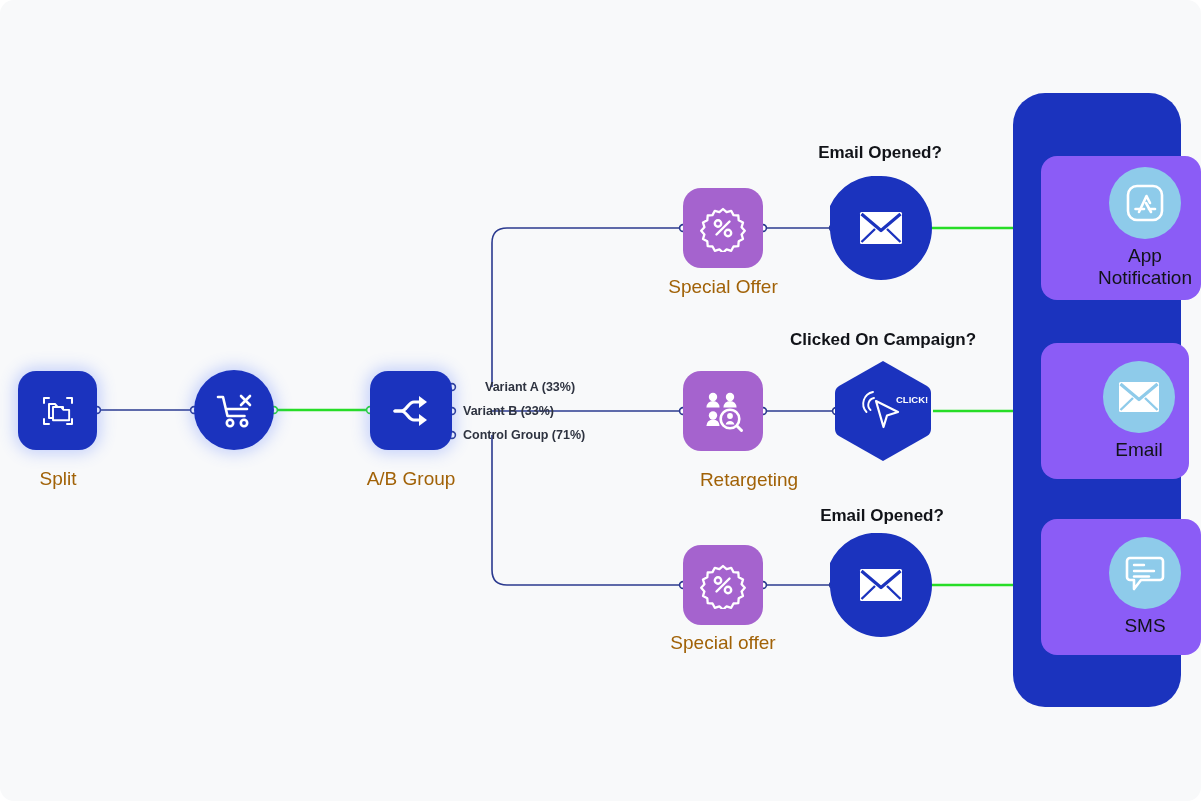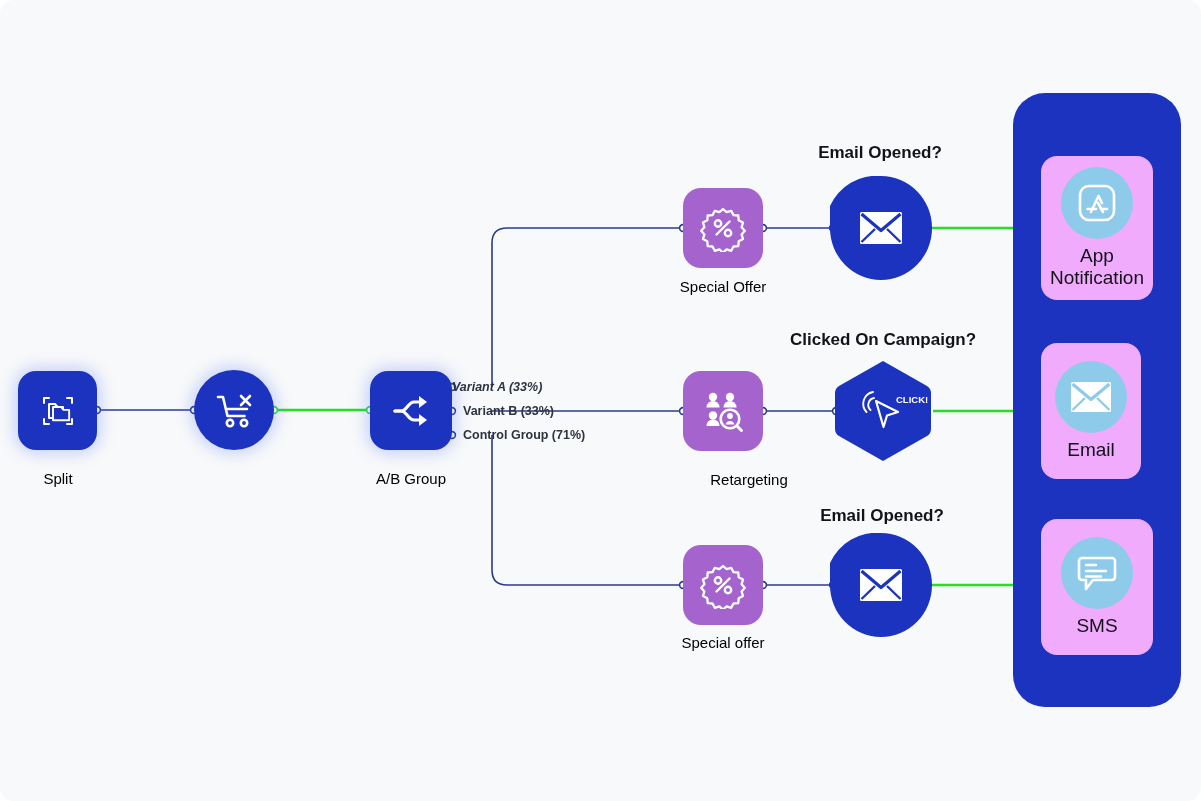--- a/index.html
+++ b/index.html
@@ -3,25 +3,25 @@
 <meta charset="utf-8">
 <style>
   html,body{margin:0;padding:0;background:#ffffff;}
   body{width:1201px;height:801px;overflow:hidden;font-family:"Liberation Sans",sans-serif;}
   #canvas{position:absolute;left:0;top:0;width:1201px;height:801px;background:#f8f9fa;border-radius:14px;overflow:hidden;}
   .node{position:absolute;display:flex;align-items:center;justify-content:center;}
   .sq{border-radius:18px;}
   .blue{background:#1b33be;box-shadow:0 0 16px 3px rgba(70,110,255,.30);}
   .purple{background:#a563ce;}
   .circ{border-radius:50%;}
-  .nlabel{position:absolute;text-align:center;color:#000000;font-size:15px;line-height:22px;white-space:pre;}
+  .nlabel{position:absolute;text-align:center;color:#a16207;font-size:19px;line-height:22px;white-space:pre;}
   .tlabel{position:absolute;text-align:center;color:#111318;font-size:17px;line-height:20px;white-space:nowrap;font-weight:600;}
   .blabel{position:absolute;color:#2e3340;font-size:12.5px;line-height:14px;white-space:nowrap;font-weight:600;}
   .panel{position:absolute;background:#1b33be;border-radius:32px;}
-  .card{position:absolute;background:#f0abfc;border-radius:16px;display:flex;flex-direction:column;align-items:center;justify-content:center;gap:6px;}
+  .card{position:absolute;background:#8b5cf6;border-radius:16px;display:flex;flex-direction:column;align-items:center;justify-content:center;gap:6px;padding-left:48px;}
   .cardico{width:72px;height:72px;border-radius:50%;background:#8ecbea;display:flex;align-items:center;justify-content:center;}
   .cardtxt{color:#111318;font-size:19px;line-height:22px;text-align:center;white-space:pre;}
   svg.wires{position:absolute;left:0;top:0;width:1201px;height:801px;pointer-events:none;}
   .ico{display:block;}
 </style>
 </head>
 <body>
 
 <div id="canvas">
 
@@ -94,21 +94,21 @@
       <g fill="none" stroke="#fff" stroke-width="3.2" stroke-linecap="round" stroke-linejoin="round">
         <path d="M7,23 h6 c6,0 7,-9 13,-9 h9"></path>
         <path d="M7,23 h6 c6,0 7,9 13,9 h9"></path>
       </g>
       <path d="M31,8 l8,6 l-8,6 z" fill="#fff"></path>
       <path d="M31,26 l8,6 l-8,6 z" fill="#fff"></path>
     </svg>
   </div>
   <div class="nlabel" style="left:331px;top:468px;width:160px;">A/B Group</div>
 
-  <div class="blabel" style="left:452px;top:380px;font-style:italic;">Variant A (33%)</div>
+  <div class="blabel" style="left:485px;top:380px;">Variant A (33%)</div>
   <div class="blabel" style="left:463px;top:404px;">Variant B (33%)</div>
   <div class="blabel" style="left:463px;top:428px;">Control Group  (71%)</div>
 
   <div class="node sq purple" style="left:683px;top:188px;width:80px;height:80px;">
     <svg class="ico" width="48" height="48" viewBox="0 0 48 48">
       <path d="M24,5 l3.6,3.2 4.6,-1.4 2.3,4.3 4.8,0.4 0.4,4.8 4.3,2.3 -1.4,4.6 3.2,3.6 -3.2,3.6 1.4,4.6 -4.3,2.3 -0.4,4.8 -4.8,0.4 -2.3,4.3 -4.6,-1.4 -3.6,3.2 -3.6,-3.2 -4.6,1.4 -2.3,-4.3 -4.8,-0.4 -0.4,-4.8 -4.3,-2.3 1.4,-4.6 -3.2,-3.6 3.2,-3.6 -1.4,-4.6 4.3,-2.3 0.4,-4.8 4.8,-0.4 2.3,-4.3 4.6,1.4 z" fill="none" stroke="#fff" stroke-width="2.3" stroke-linejoin="round"></path>
       <g fill="none" stroke="#fff" stroke-width="2.4" stroke-linecap="round">
         <path d="M17.5,30.5 L30.5,17.5"></path>
         <circle cx="19" cy="19.5" r="3.2"></circle>
         <circle cx="29" cy="29" r="3.2"></circle>

